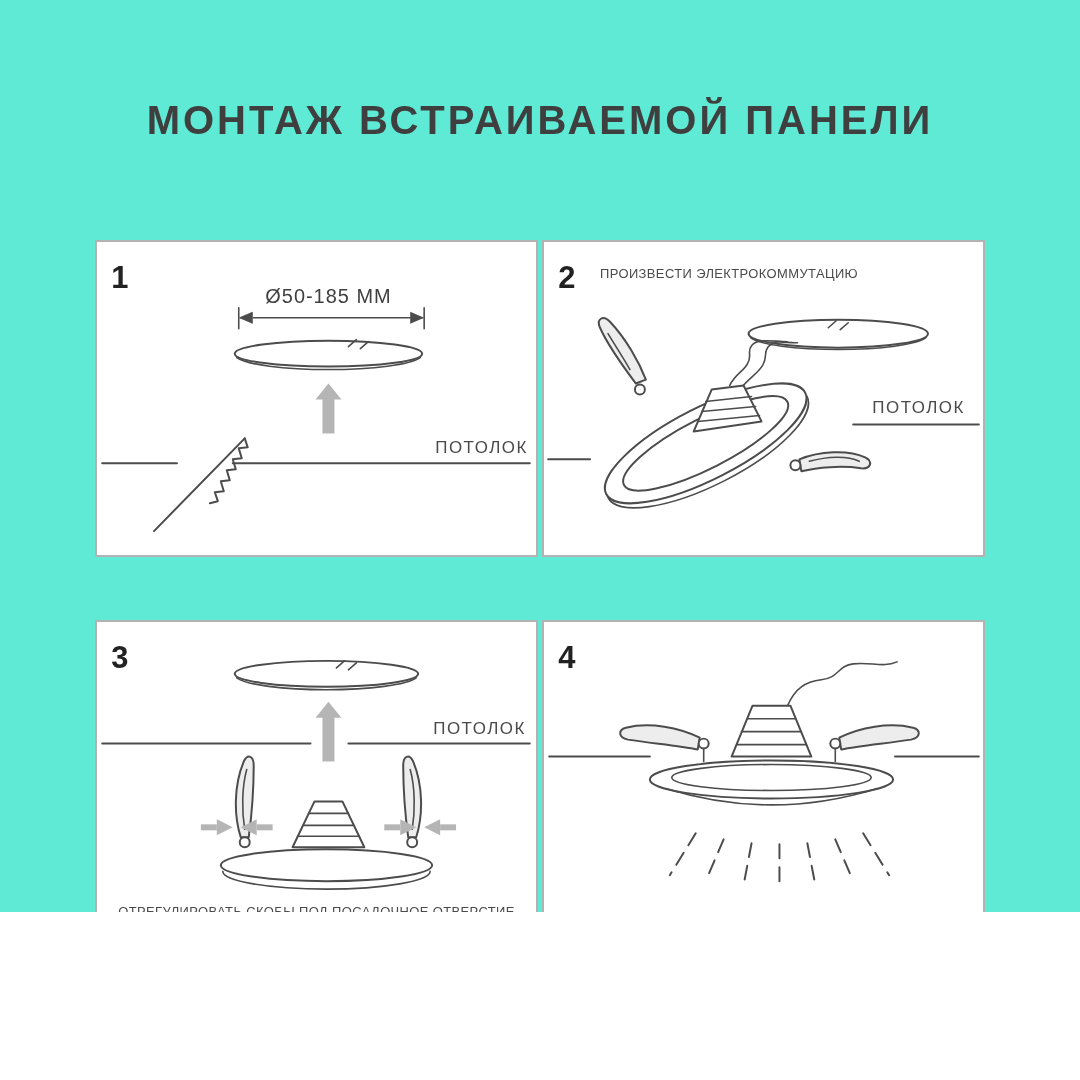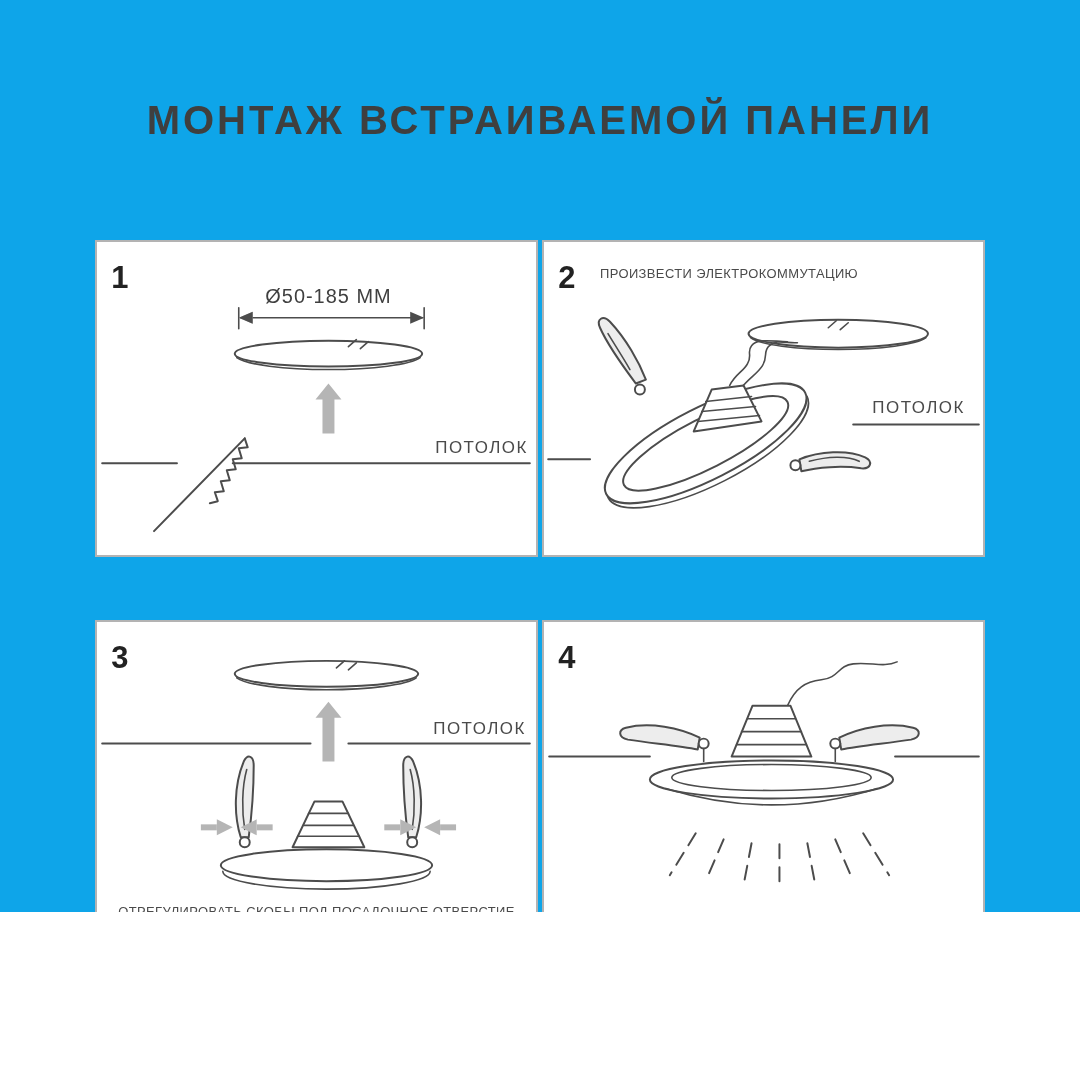--- a/index.html
+++ b/index.html
@@ -1,17 +1,17 @@
 <!DOCTYPE html>
 <html><head>
 <meta charset="utf-8">
 <style>
   html,body{margin:0;padding:0;background:#ffffff;}
   body{width:1080px;height:1080px;font-family:"Liberation Sans",sans-serif;}
-  .page{position:relative;width:1080px;height:912px;background:#0ea5e9;overflow:hidden;}
+  .page{position:relative;width:1080px;height:912px;background:#5eead4;overflow:hidden;}
   .title{position:absolute;top:98px;left:0;width:100%;text-align:center;
          font-size:40px;font-weight:700;letter-spacing:3px;color:#3f3f3f;}
   .grid{position:absolute;left:95px;top:240px;width:890px;display:grid;
         grid-template-columns:443px 443px;column-gap:4px;row-gap:63px;}
   .panel{width:443px;height:317px;border:2px solid #b3b3b3;box-sizing:border-box;background:#fff;}
   .panel svg{display:block;width:100%;height:100%;}
   .ln{stroke:#4c4c4c;stroke-width:2;fill:none;stroke-linecap:round;stroke-linejoin:round;}
   .thin{stroke:#4c4c4c;stroke-width:1.6;fill:none;stroke-linecap:round;}
   .white{fill:#ffffff;}
   .gray{fill:#b5b5b5;stroke:none;}

